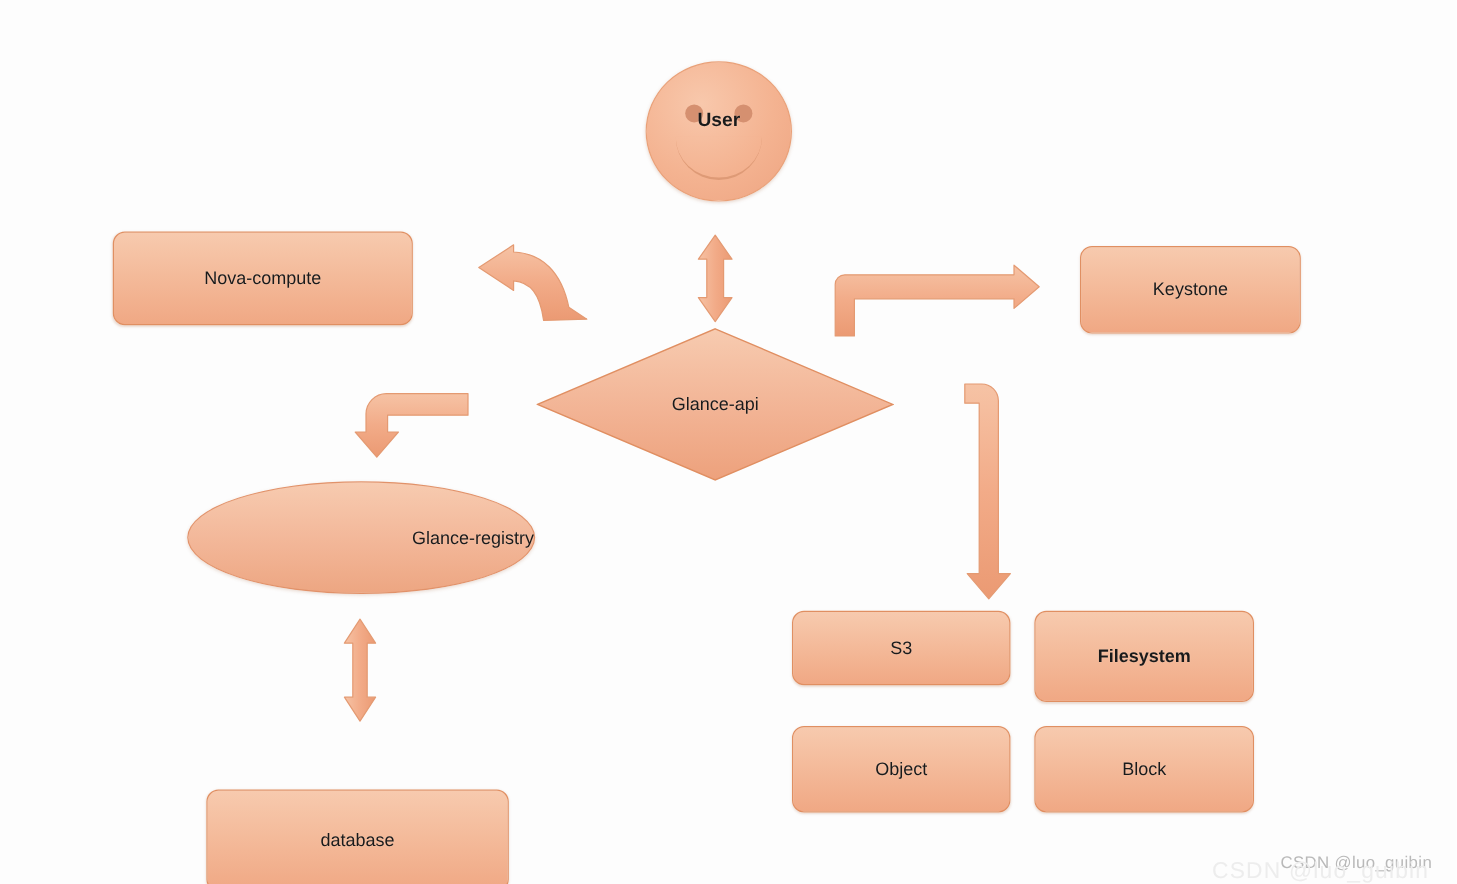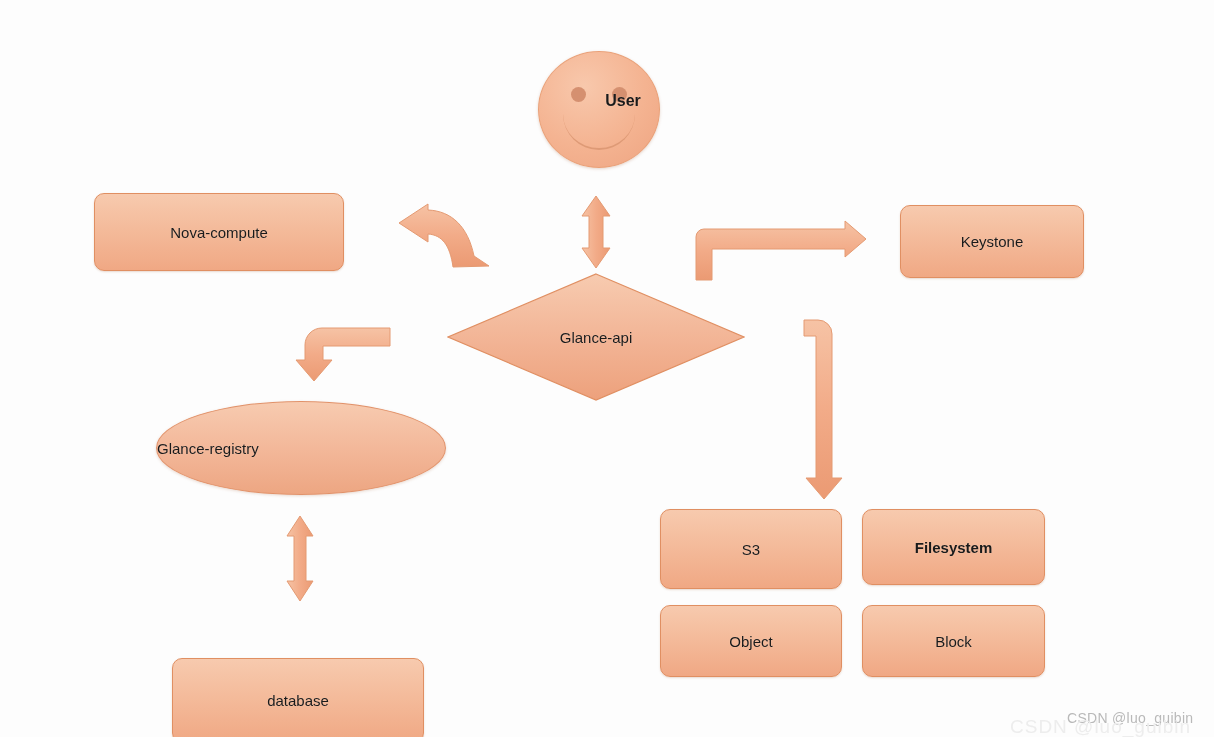--- a/index.html
+++ b/index.html
@@ -69,41 +69,40 @@
     border-bottom: 2px solid #de9a76;
     border-radius: 0 0 50% 50% / 0 0 100% 100%;
   }
   .smiley .node-label {
     position: absolute;
     width: 100%;
     text-align: center;
     top: 40px;
     font-weight: bold;
     font-size: 16px;
-    padding-left: 24px;
   }
 
   
   .diamond-wrap {
     position: absolute;
     display: flex;
     align-items: center;
     justify-content: center;
   }
   .diamond-wrap svg {
     position: absolute;
     inset: 0;
   }
 
   
   .ellipse {
     position: absolute;
     display: flex;
     align-items: center;
-    justify-content: flex-start;
+    justify-content: flex-end;
     border-radius: 50%;
     border: 1px solid #e1926a;
     background: linear-gradient(180deg, #f7cbb0 0%, #f3b89a 50%, #eda682 100%);
     box-shadow: 0 1px 3px rgba(160,90,50,0.22);
   }
 
   
   .arrow-layer {
     position: absolute;
     left: 0;
@@ -254,21 +253,21 @@
   </div>
 
   <div class="ellipse" style="left:156px;top:401px;width:288px;height:92px;">
     <span class="node-label">Glance-registry</span>
   </div>
 
   <div class="box" style="left:172px;top:620px;width:252px;height:85px;margin-top:38px;">
     <span class="node-label">database</span>
   </div>
 
-  <div class="box" style="left:660px;top:509px;width:182px;height:80px;">
+  <div class="box" style="left:660px;top:509px;width:182px;height:62px;">
     <span class="node-label">S3</span>
   </div>
 
   <div class="box" style="left:862px;top:509px;width:183px;height:76px;font-weight:bold;">
     <span class="node-label">Filesystem</span>
   </div>
 
   <div class="box" style="left:660px;top:605px;width:182px;height:72px;">
     <span class="node-label">Object</span>
   </div>

